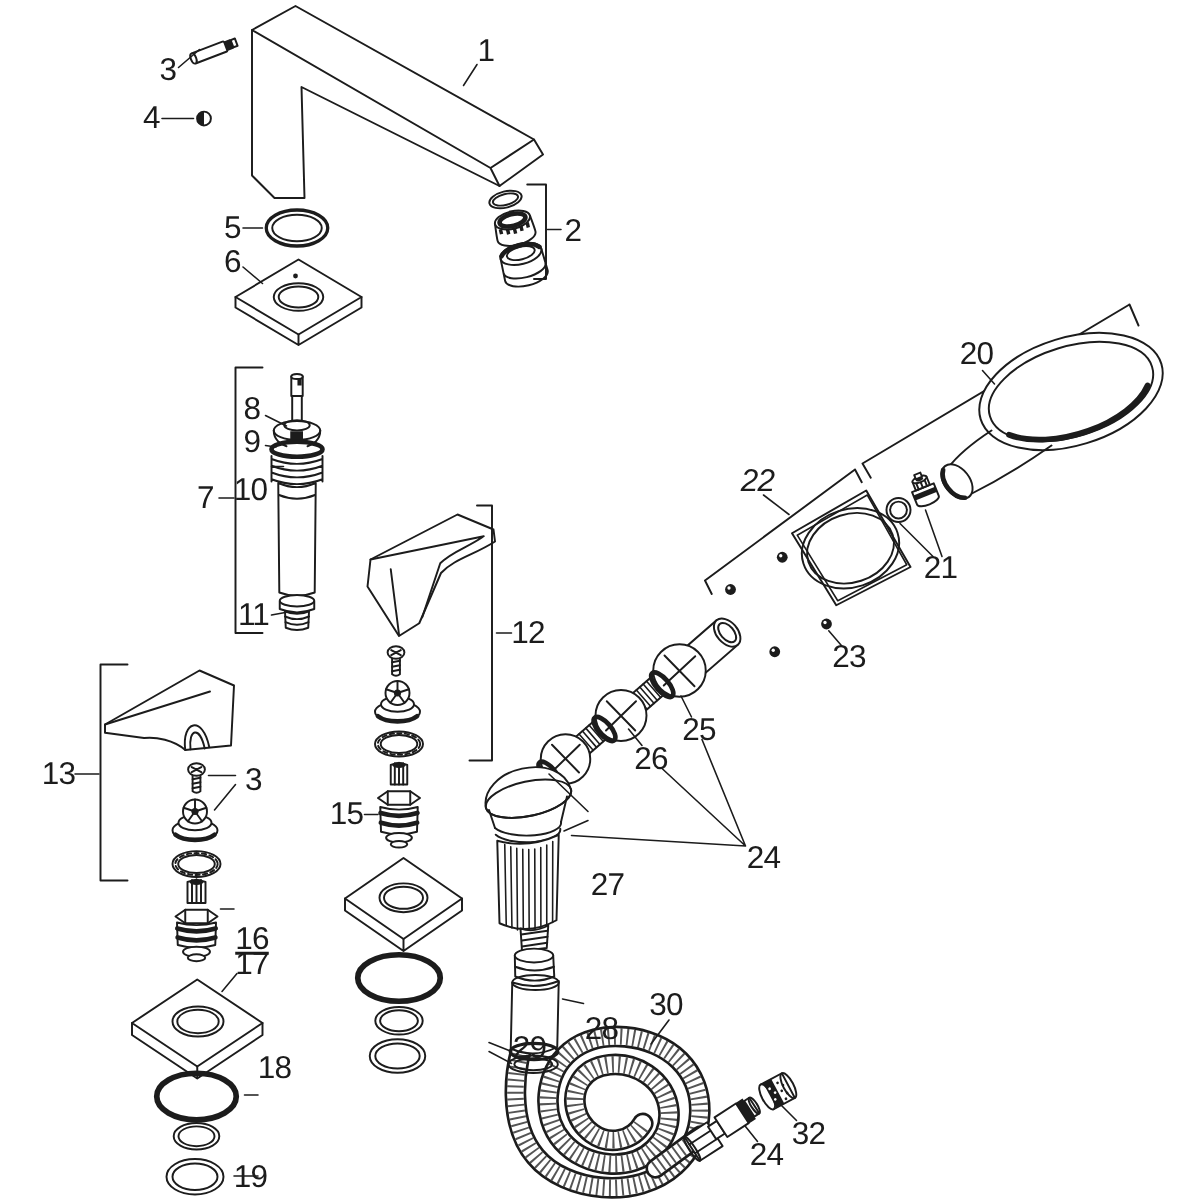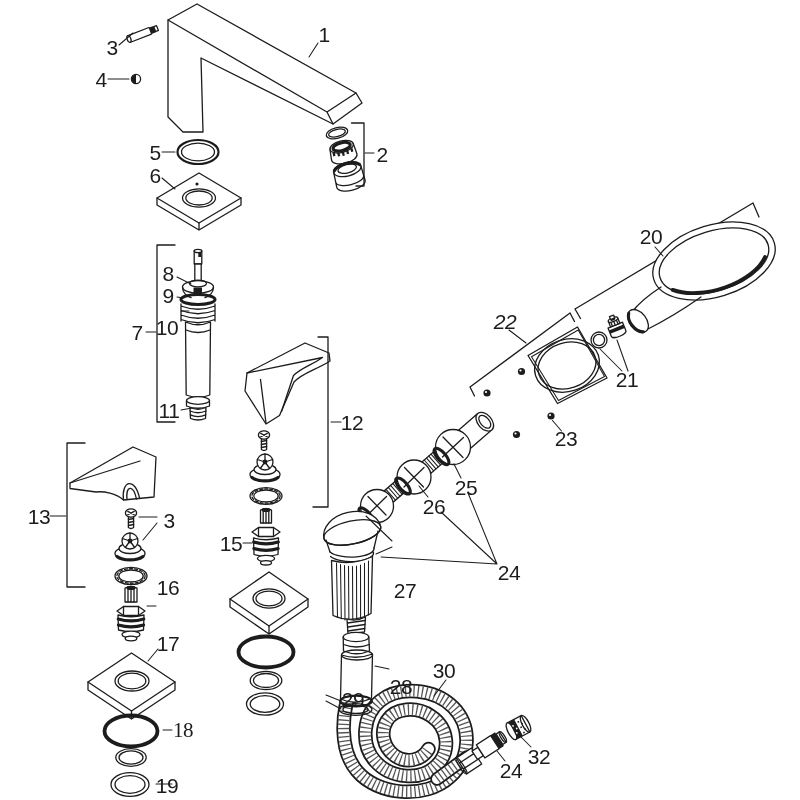--- a/index.html
+++ b/index.html
@@ -388,23 +388,23 @@
     <span class="part-label" style="left: 155px; top: 175px;">6</span>
     <span class="part-label" style="left: 137px; top: 332px;">7</span>
     <span class="part-label" style="left: 168px; top: 273px;">8</span>
     <span class="part-label" style="left: 168px; top: 295px;">9</span>
     <span class="part-label" style="left: 167px; top: 311px; margin-top: 16px;">10</span>
     <span class="part-label" style="left: 169px; top: 410px;">11</span>
     <span class="part-label" style="left: 352px; top: 422px;">12</span>
     <span class="part-label" style="left: 39px; top: 516px;">13</span>
     <span class="part-label" style="left: 169px; top: 520px;">3</span>
     <span class="part-label" style="left: 231px; top: 543px;">15</span>
-    <span class="part-label" style="left: 168px; top: 587px;">16</span>
+    <span class="part-label" style="left: 168px; top: 626px; text-decoration: underline;">16</span>
     <span class="part-label" style="left: 168px; top: 643px;">17</span>
-    <span class="part-label" style="left: 183px; top: 730px; font-family: Liberation Serif, serif;">18</span>
+    <span class="part-label" style="left: 183px; top: 712px;">18</span>
     <span class="part-label" style="left: 167px; top: 785px;">19</span>
     <span class="part-label" style="left: 651px; top: 236px;">20</span>
     <span class="part-label" style="left: 627px; top: 379px;">21</span>
     <span class="part-label" style="left: 505px; top: 321px; font-style: italic;">22</span>
     <span class="part-label" style="left: 566px; top: 438px;">23</span>
     <span class="part-label" style="left: 509px; top: 572px;">24</span>
     <span class="part-label" style="left: 466px; top: 487px;">25</span>
     <span class="part-label" style="left: 434px; top: 506px;">26</span>
     <span class="part-label" style="left: 405px; top: 562px; margin-top: 28px;">27</span>
     <span class="part-label" style="left: 401px; top: 686px; text-align: right;">28</span>

